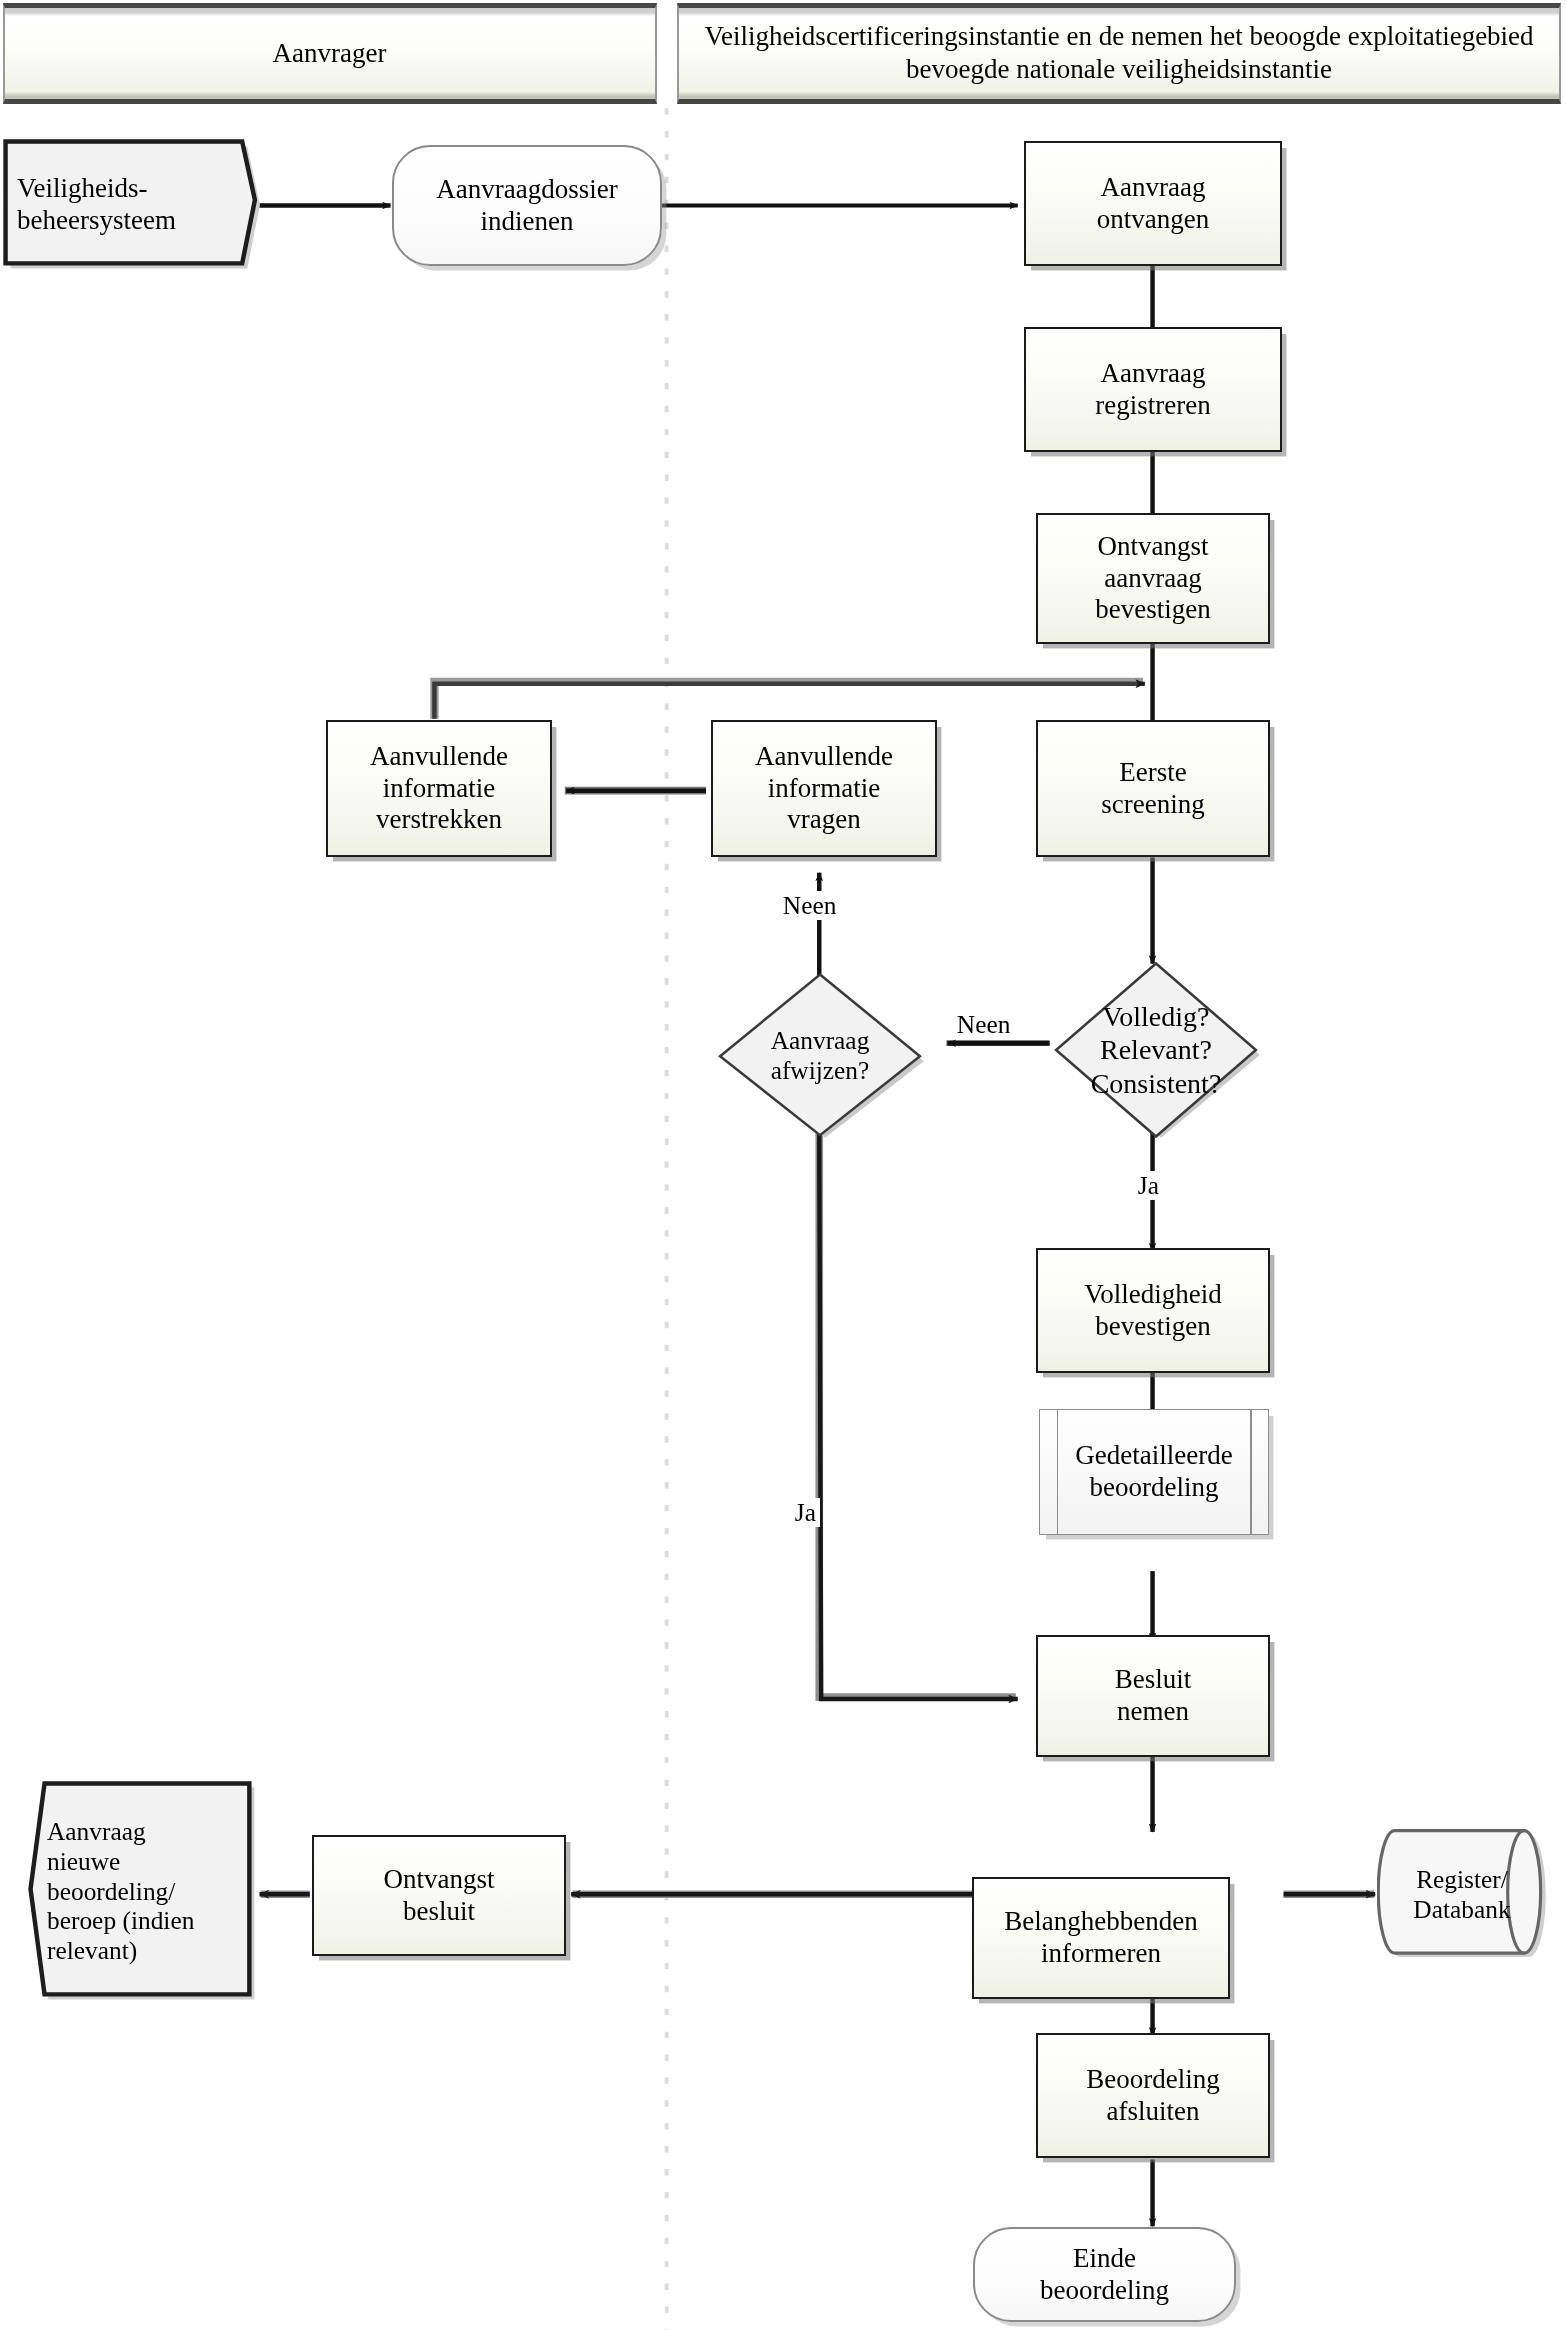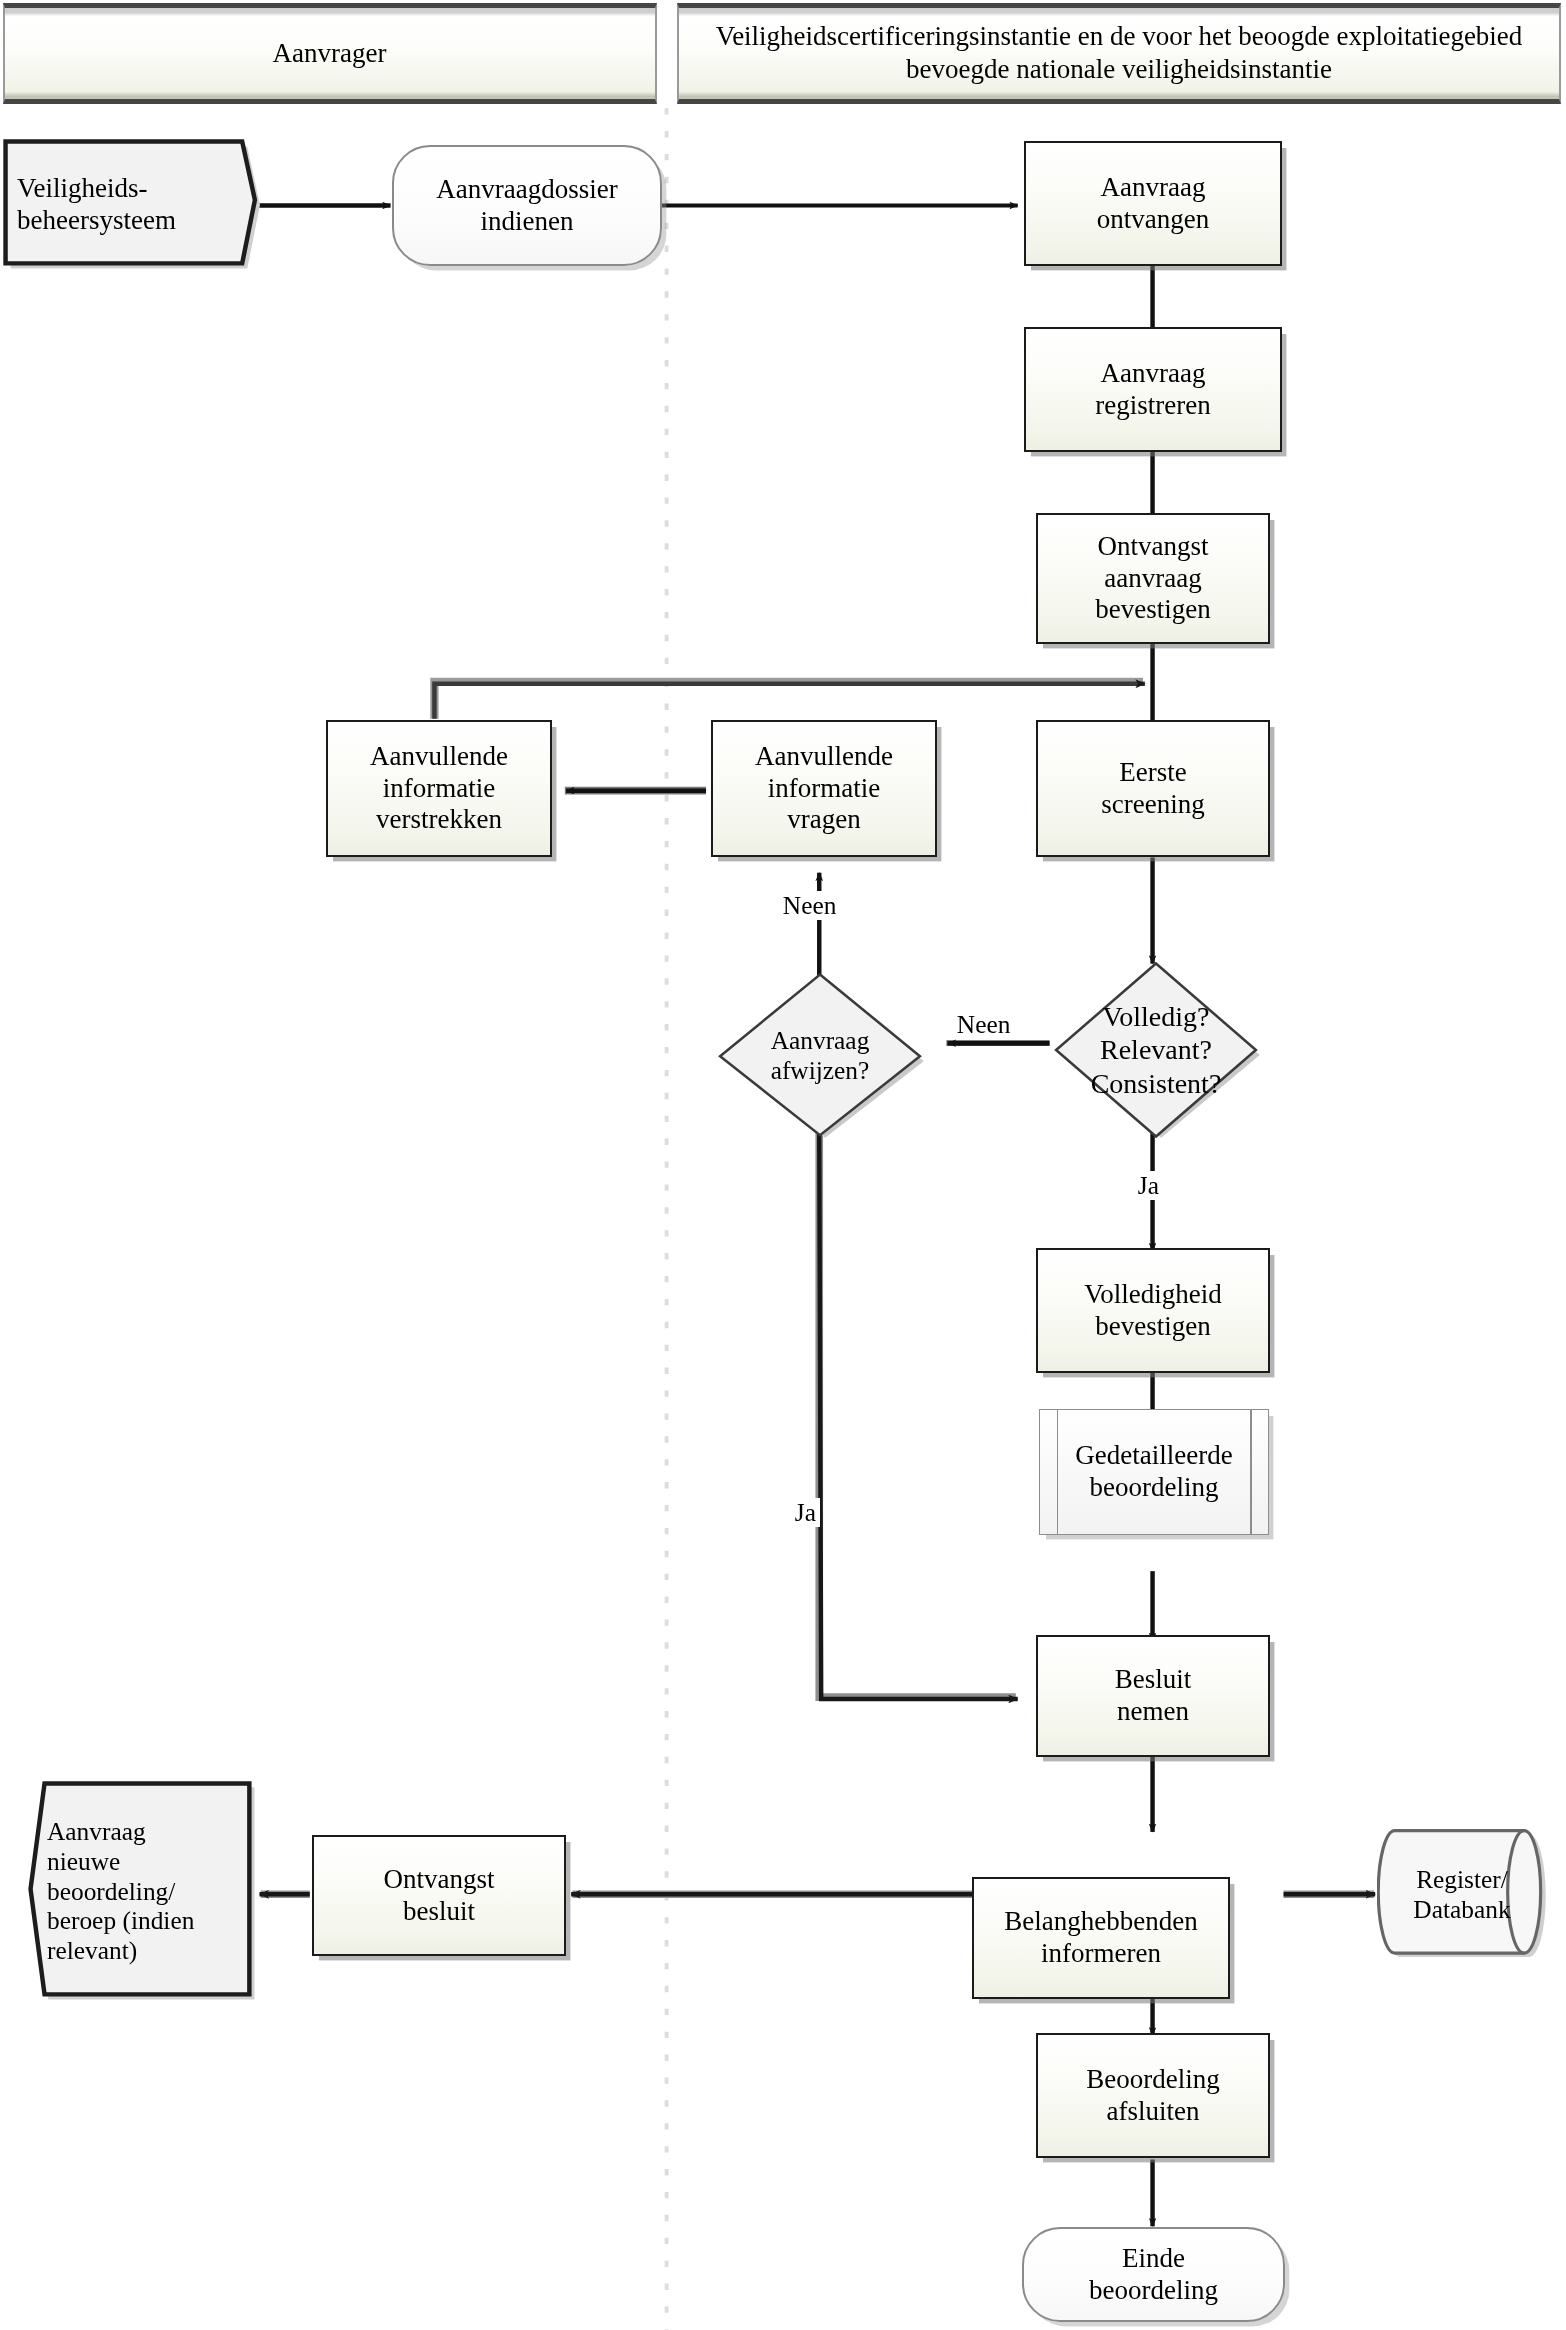--- a/index.html
+++ b/index.html
@@ -87,21 +87,21 @@
 </head>
 <body>
 
 <div id="stage">
 
   <div class="lane-head fs-42" style="left:2.5px;top:2.5px;width:654px;height:101px;">
     <span>Aanvrager</span>
   </div>
 
   <div class="lane-head fs-42" style="left:677px;top:2.5px;width:884px;height:101px;">
-    <span>Veiligheidscertificeringsinstantie en de voor het beoogde exploitatiegebied bevoegde nationale veiligheidsinstantie</span>
+    <span>Veiligheidscertificeringsinstantie en de nemen het beoogde exploitatiegebied bevoegde nationale veiligheidsinstantie</span>
   </div>
 
   <svg id="wires" viewBox="0 0 2462 3663" xmlns="http://www.w3.org/2000/svg">
     <defs>
       <marker id="ah" markerWidth="14" markerHeight="12" refX="13" refY="6" orient="auto" markerUnits="userSpaceOnUse">
         <path d="M0,0 L14,6 L0,12 L3,6 Z" fill="#111"></path>
       </marker>
       <marker id="ahg" markerWidth="16" markerHeight="14" refX="15" refY="7" orient="auto" markerUnits="userSpaceOnUse">
         <path d="M0,0 L16,7 L0,14 L4,7 Z" fill="#1a1a1a"></path>
       </marker>
@@ -246,21 +246,21 @@
       <path d="M28,4 L232,4 A26,96 0 0 1 232,196 L28,196 A26,96 0 0 1 28,4 Z" fill="#f7f7f7" stroke="#666" stroke-width="5"></path>
       <path d="M232,4 A26,96 0 0 0 232,196" fill="none" stroke="#666" stroke-width="5"></path>
     </svg>
     <div class="ctext">Register/<br>Databank</div>
   </div>
 
   <div class="node proc fs-42" style="left:1036px;top:2033px;width:234px;height:125px;">
     <span>Beoordeling<br>afsluiten</span>
   </div>
 
-  <div class="node terminator fs-42" style="left:1022px;top:2227px;width:263px;height:95px;">
+  <div class="node terminator fs-42" style="left:973px;top:2227px;width:263px;height:95px;">
     <span>Einde<br>beoordeling</span>
   </div>
 
   <div class="edge-label fs-40" style="left:779px;top:891px;">Neen</div>
 
   <div class="edge-label fs-40" style="left:953px;top:1010px;">Neen</div>
 
   <div class="edge-label fs-40" style="left:1134px;top:1171px;">Ja</div>
 
   <div class="edge-label fs-40" style="left:791px;top:1498px;">Ja</div>

